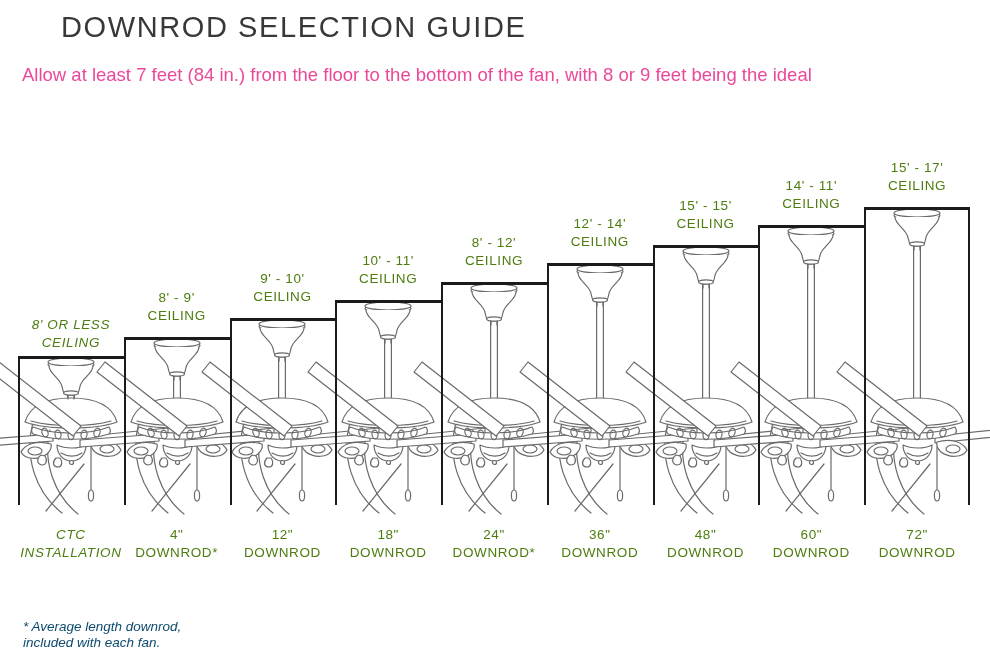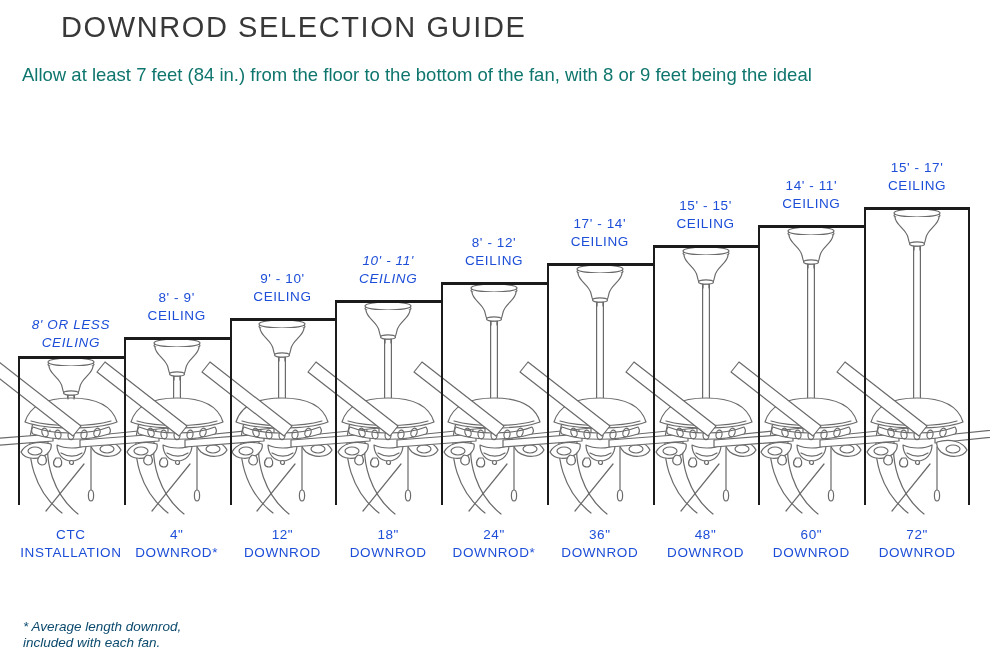--- a/index.html
+++ b/index.html
@@ -10,36 +10,36 @@
     font-family: "Liberation Sans", sans-serif;
     color: #3c3c3c;
   }
   .title {
     position: absolute; left: 22px; top: 11px;
     font-size: 29px; font-weight: 400; letter-spacing: 1.6px;
     color: #383838; white-space: nowrap; margin-left: 39px;
   }
   .intro {
     position: absolute; left: 22px; top: 64px;
-    font-size: 18.5px; line-height: 21.5px; color: #0f766e;
+    font-size: 18.5px; line-height: 21.5px; color: #ec4899;
     white-space: nowrap;
   }
   .diagram { position: absolute; left: 0; top: 0; width: 990px; height: 670px; }
   .fan-svg { position: absolute; overflow: visible; color: #6a6a6a; }
   .step-box {
     position: absolute;
     border-left: 2px solid #1b1b1b;
     border-top: 3px solid #1b1b1b;
     background: transparent;
   }
   .step-box.last { border-right: 2px solid #1b1b1b; }
   .col-label {
     position: absolute; text-align: center;
     font-size: 13.5px; letter-spacing: 0.6px; line-height: 18px;
-    color: #1d4ed8; white-space: nowrap;
+    color: #4d7c0f; white-space: nowrap;
   }
   .footnote {
     position: absolute; left: 23px; top: 619px;
     font-style: italic; font-size: 13.5px; line-height: 16px; color: #0c4a6e;
   }
 </style>
 </head>
 <body>
 
 <svg width="0" height="0" style="position:absolute" aria-hidden="true">
@@ -150,30 +150,30 @@
       <div class="step-box" style="left: 229.56px; top: 318px; width: 105.78px; height: 187px;"></div>
       <div class="step-box" style="left: 335.34px; top: 300px; width: 105.78px; height: 205px;"></div>
       <div class="step-box" style="left: 441.12px; top: 282px; width: 105.78px; height: 223px;"></div>
       <div class="step-box" style="left: 546.9px; top: 263px; width: 105.78px; height: 242px;"></div>
       <div class="step-box" style="left: 652.68px; top: 245px; width: 105.78px; height: 260px;"></div>
       <div class="step-box" style="left: 758.46px; top: 225px; width: 105.78px; height: 280px;"></div>
       <div class="step-box last" style="left: 864.24px; top: 207px; width: 105.78px; height: 298px;"></div>
     </div>
   <div id="labels-layer">
       <div class="col-label" style="left: 18px; top: 316px; width: 105.78px; font-style: italic;"><span>8' OR LESS</span><br><span>CEILING</span></div>
-      <div class="col-label" style="left: 18px; top: 526px; width: 105.78px;"><span>CTC</span><br><span>INSTALLATION</span></div>
+      <div class="col-label" style="left: 18px; top: 526px; width: 105.78px; font-style: italic;"><span>CTC</span><br><span>INSTALLATION</span></div>
       <div class="col-label" style="left: 123.78px; top: 289px; width: 105.78px;"><span>8' - 9'</span><br><span>CEILING</span></div>
       <div class="col-label" style="left: 123.78px; top: 526px; width: 105.78px;"><span>4"</span><br><span>DOWNROD*</span></div>
       <div class="col-label" style="left: 229.56px; top: 270px; width: 105.78px;"><span>9' - 10'</span><br><span>CEILING</span></div>
       <div class="col-label" style="left: 229.56px; top: 526px; width: 105.78px;"><span>12"</span><br><span>DOWNROD</span></div>
-      <div class="col-label" style="left: 335.34px; top: 252px; width: 105.78px; font-style: italic;"><span>10' - 11'</span><br><span>CEILING</span></div>
+      <div class="col-label" style="left: 335.34px; top: 252px; width: 105.78px;"><span>10' - 11'</span><br><span>CEILING</span></div>
       <div class="col-label" style="left: 335.34px; top: 526px; width: 105.78px;"><span>18"</span><br><span>DOWNROD</span></div>
       <div class="col-label" style="left: 441.12px; top: 234px; width: 105.78px;"><span>8' - 12'</span><br><span>CEILING</span></div>
       <div class="col-label" style="left: 441.12px; top: 526px; width: 105.78px;"><span>24"</span><br><span>DOWNROD*</span></div>
-      <div class="col-label" style="left: 546.9px; top: 215px; width: 105.78px;"><span>17' - 14'</span><br><span>CEILING</span></div>
+      <div class="col-label" style="left: 546.9px; top: 215px; width: 105.78px;"><span>12' - 14'</span><br><span>CEILING</span></div>
       <div class="col-label" style="left: 546.9px; top: 526px; width: 105.78px;"><span>36"</span><br><span>DOWNROD</span></div>
       <div class="col-label" style="left: 652.68px; top: 197px; width: 105.78px;"><span>15' - 15'</span><br><span>CEILING</span></div>
       <div class="col-label" style="left: 652.68px; top: 526px; width: 105.78px;"><span>48"</span><br><span>DOWNROD</span></div>
       <div class="col-label" style="left: 758.46px; top: 177px; width: 105.78px;"><span>14' - 11'</span><br><span>CEILING</span></div>
       <div class="col-label" style="left: 758.46px; top: 526px; width: 105.78px;"><span>60"</span><br><span>DOWNROD</span></div>
       <div class="col-label" style="left: 864.24px; top: 159px; width: 105.78px;"><span>15' - 17'</span><br><span>CEILING</span></div>
       <div class="col-label" style="left: 864.24px; top: 526px; width: 105.78px;"><span>72"</span><br><span>DOWNROD</span></div>
     </div>
 </div>
 

